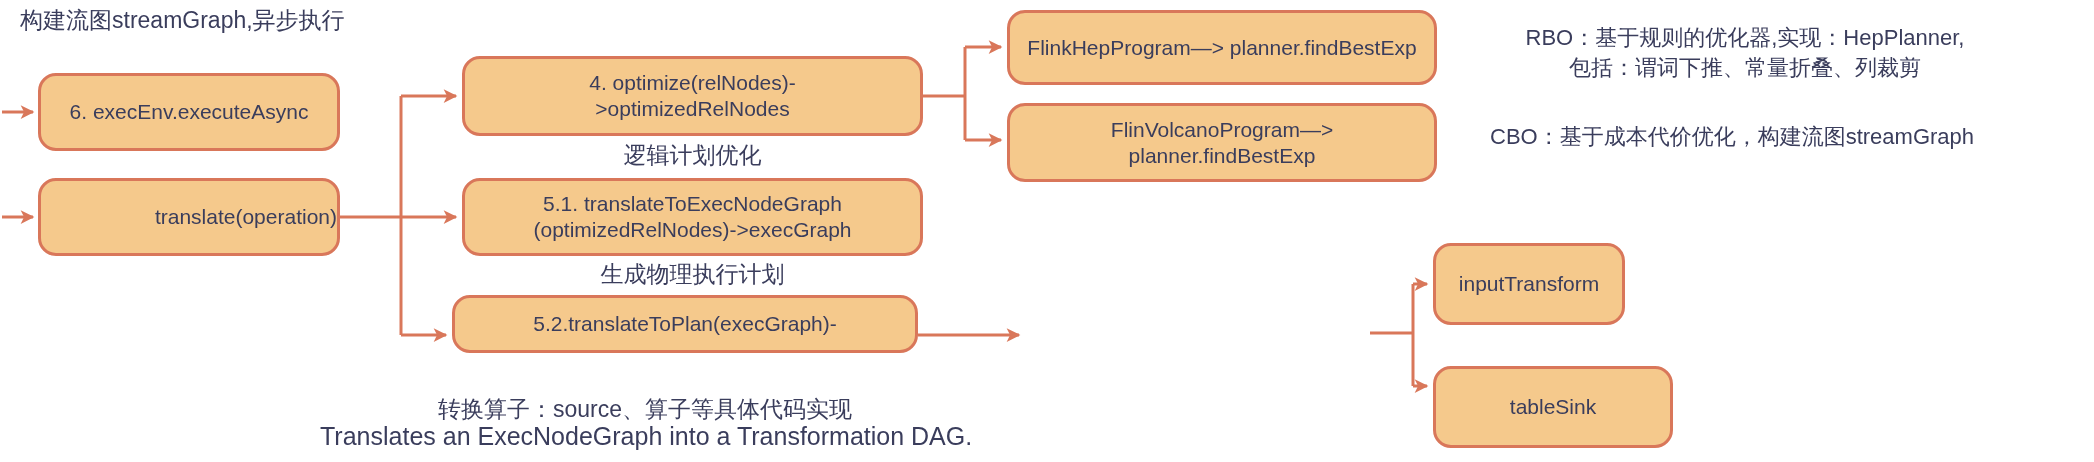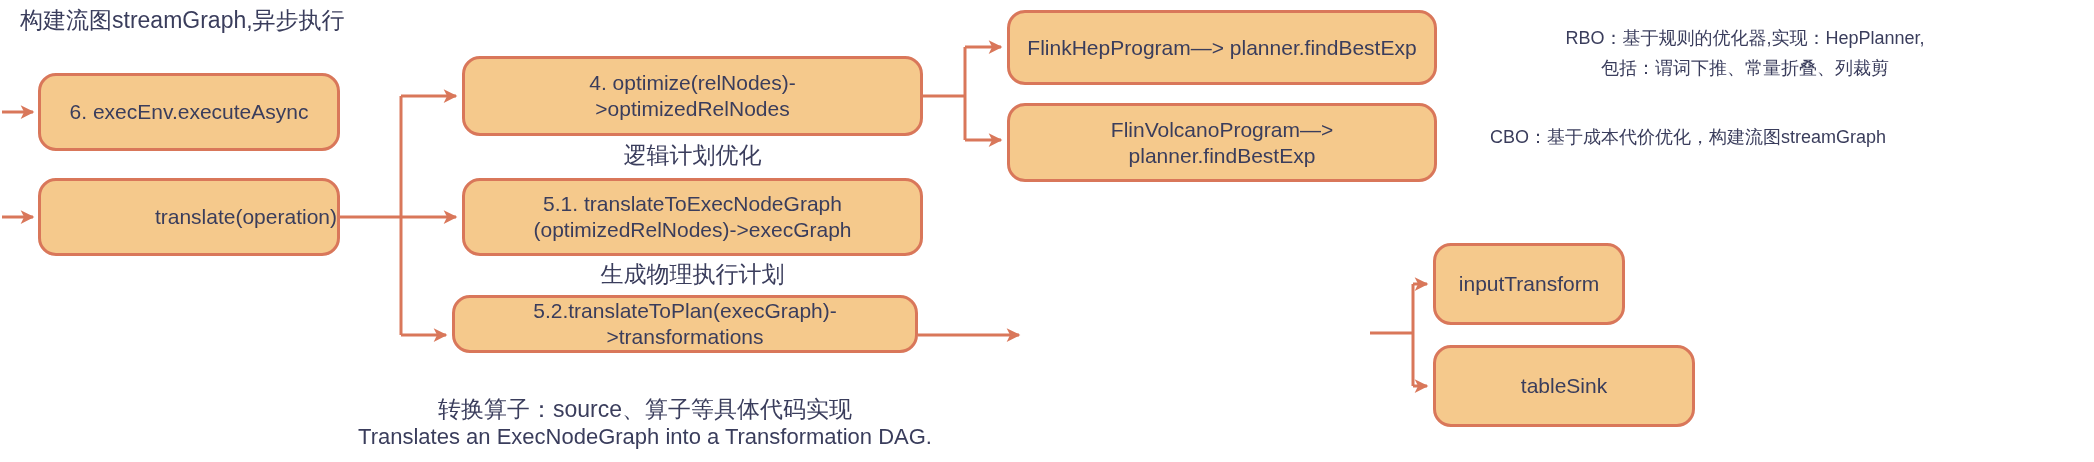--- a/index.html
+++ b/index.html
@@ -14,22 +14,22 @@
     border-radius:18px;
     display:flex;flex-direction:column;align-items:center;justify-content:center;
     font-size:21px;line-height:26px;text-align:center;
     color:var(--text,#3A3D5C);
   }
   .box span{display:block;white-space:nowrap;}
   .lbl{position:absolute;font-size:23px;line-height:28px;white-space:nowrap;}
   .lbl-center{text-align:center;}
   .caption{position:absolute;text-align:center;}
   .caption .cn{font-size:23px;line-height:28px;white-space:nowrap;}
-  .caption .en{font-size:22px;line-height:27px;white-space:nowrap;}
-  .side-note{position:absolute;text-align:center;font-size:18px;line-height:30px;}
+  .caption .en{font-size:25px;line-height:27px;white-space:nowrap;}
+  .side-note{position:absolute;text-align:center;font-size:22px;line-height:30px;}
   .side-note div{white-space:nowrap;}
   svg.wires{position:absolute;left:0;top:0;width:2094px;height:462px;pointer-events:none;}
   .wire{stroke:var(--connector,#D9775A);stroke-width:3;fill:none;}
 </style>
 </head>
 <body>
 
 <div class="canvas">
 
   <svg class="wires" viewBox="0 0 2094 462">
@@ -85,34 +85,33 @@
     <span>&gt;optimizedRelNodes</span>
   </div>
 
   <div class="box" style="left:462px;top:178px;width:461px;height:78px;">
     <span>5.1. translateToExecNodeGraph</span>
     <span>(optimizedRelNodes)-&gt;execGraph</span>
   </div>
 
   <div class="box" style="left:452px;top:295px;width:466px;height:58px;">
     <span>5.2.translateToPlan(execGraph)-</span>
-    <span>&gt;transformations</span>
   </div>
 
   <div class="box" style="left:1007px;top:10px;width:430px;height:75px;">
     <span>FlinkHepProgram—&gt; planner.findBestExp</span>
   </div>
 
   <div class="box" style="left:1007px;top:103px;width:430px;height:79px;">
     <span>FlinVolcanoProgram—&gt;</span>
     <span>planner.findBestExp</span>
   </div>
 
 
   <div class="box" style="left:1433px;top:243px;width:192px;height:82px;">
     <span>inputTransform</span>
   </div>
 
-  <div class="box" style="left:1433px;top:345px;width:262px;height:82px;">
+  <div class="box" style="left:1433px;top:366px;width:240px;height:82px;">
     <span>tableSink</span>
   </div>
 
 </div>
 
 </body></html>

